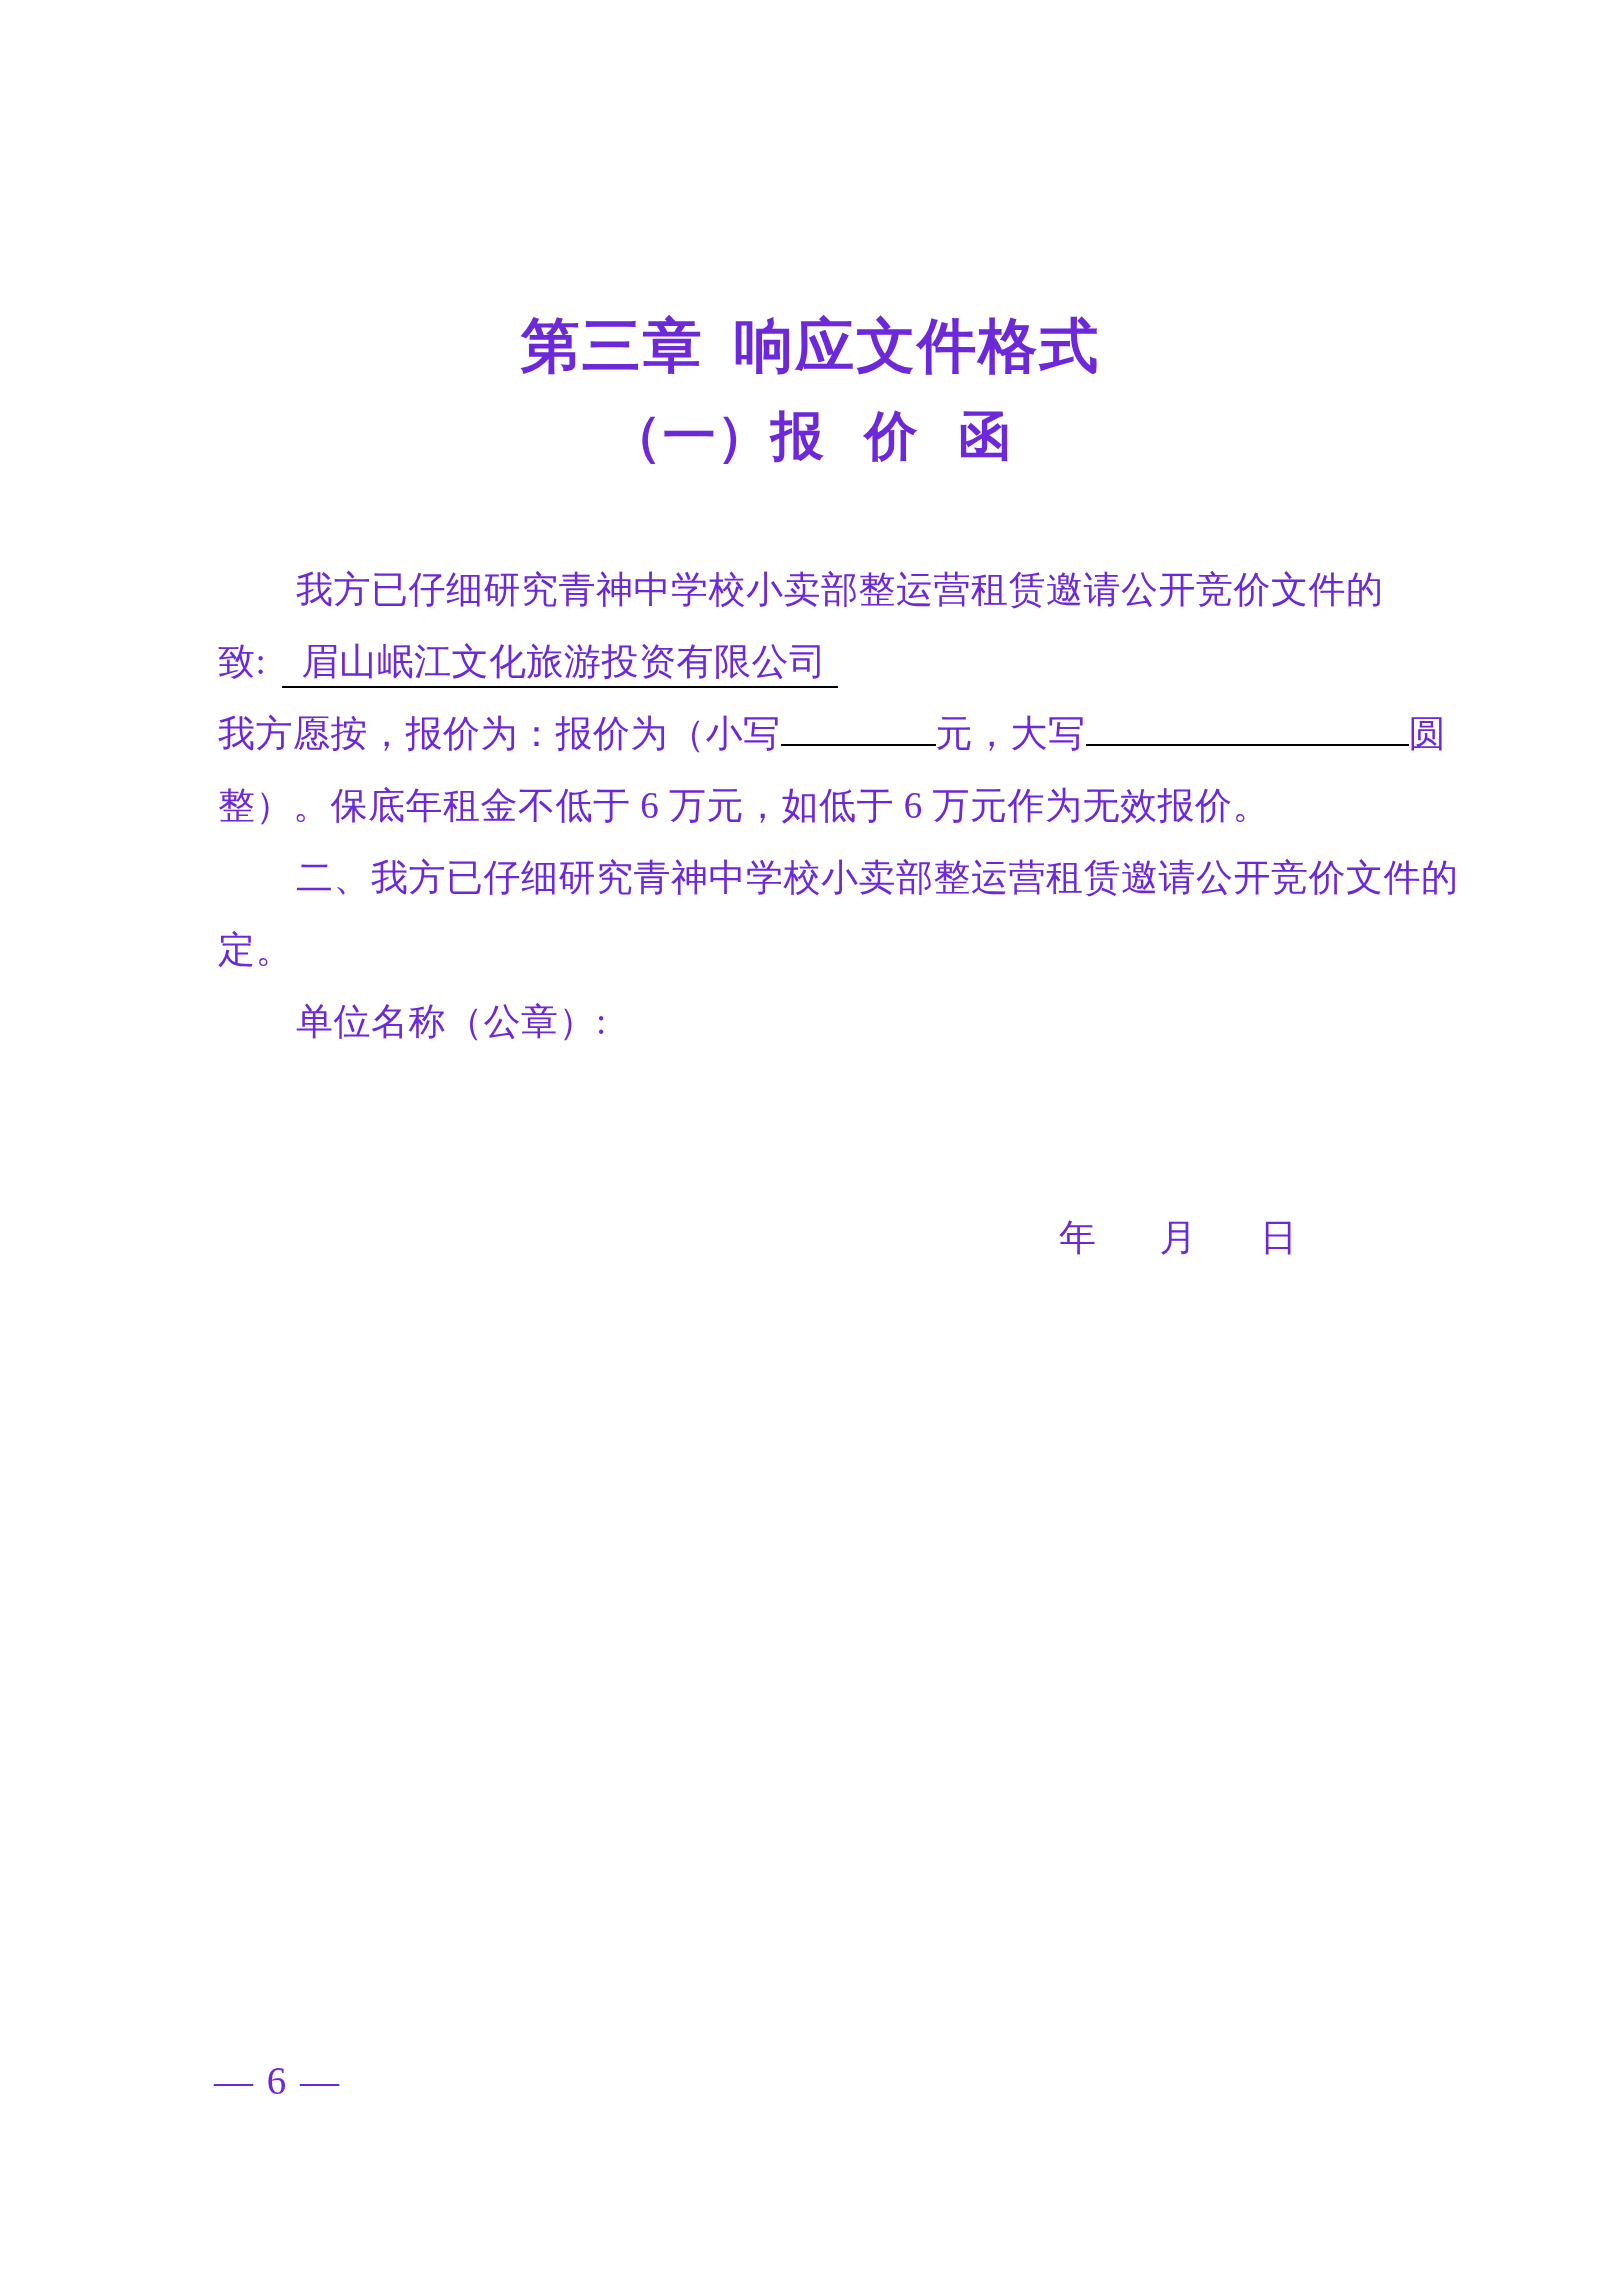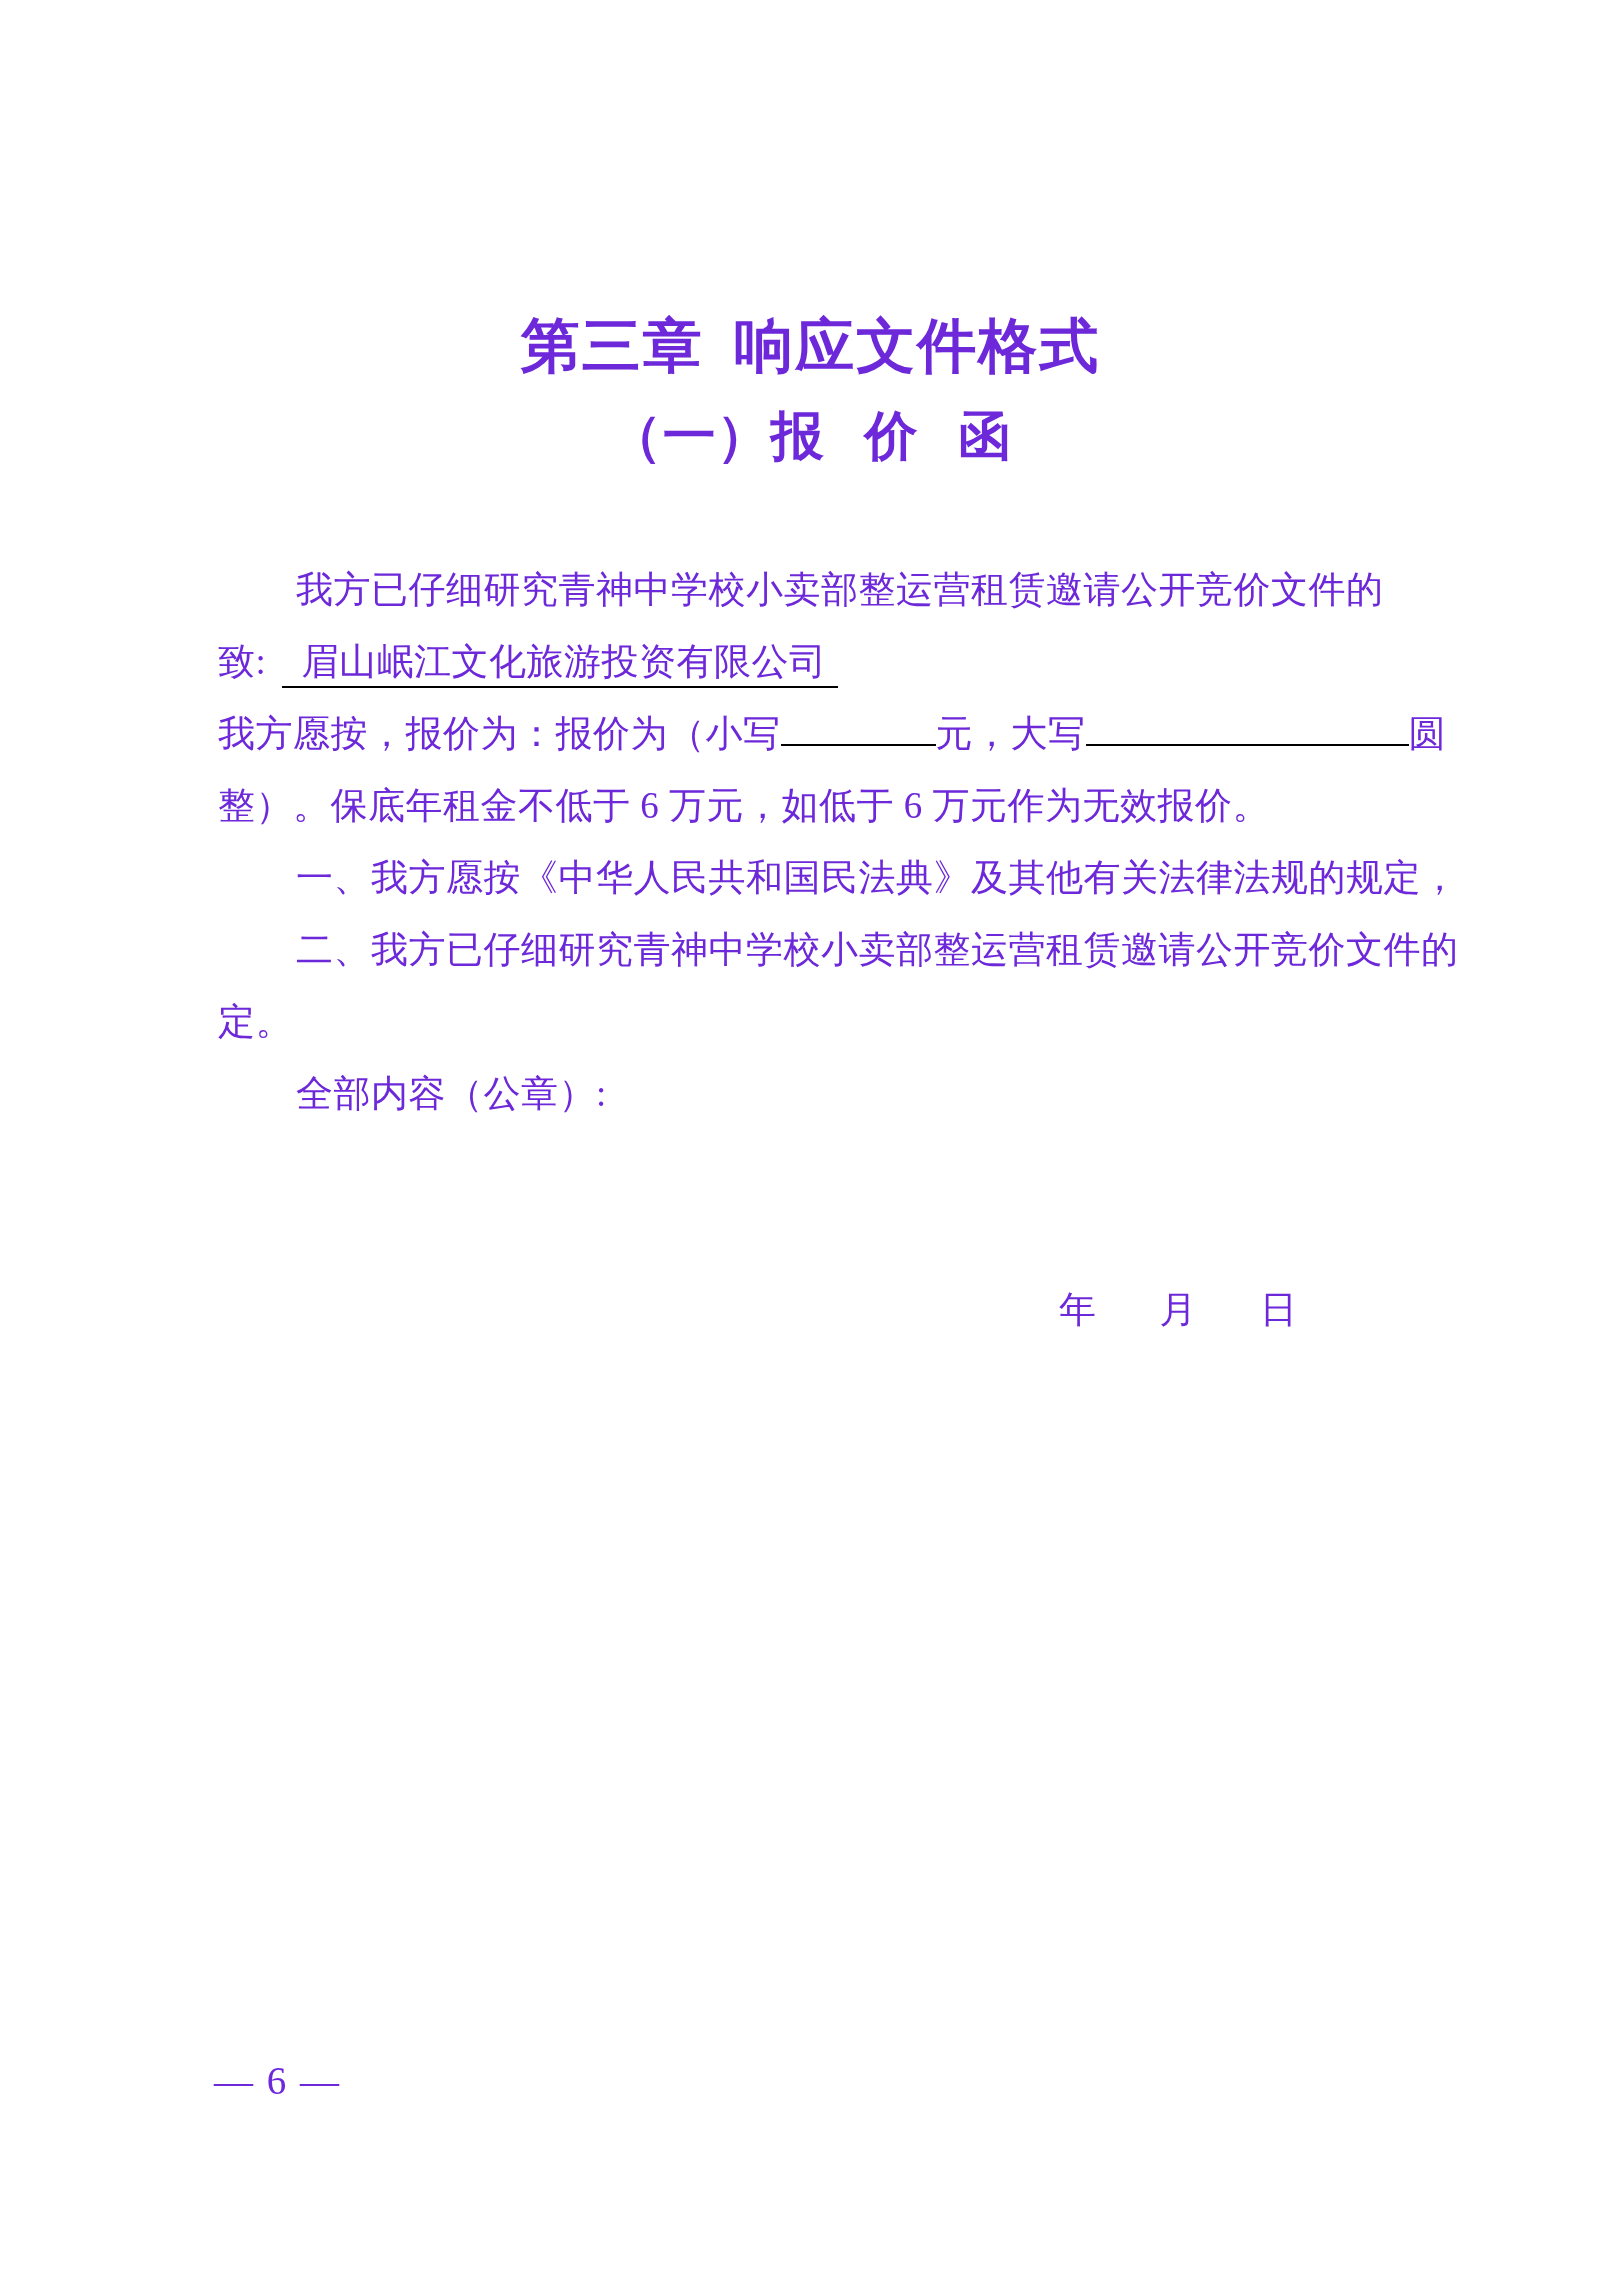--- a/index.html
+++ b/index.html
@@ -96,28 +96,27 @@
     <div class="line">
       <span>致:</span><span class="underlined-name">眉山岷江文化旅游投资有限公司</span>
     </div>
 
     <div class="line">
       <span>我方愿按，报价为：报价为（小写</span><span class="blank blank-small"></span><span>元，大写</span><span class="blank blank-large"></span><span>圆</span>
     </div>
 
     <div class="line">整）。保底年租金不低于 6 万元，如低于 6 万元作为无效报价。</div>
 
-    <div class="line indent">一、我方愿按《中华人民共和国民法典》及其他有关法律法规的规定，</div>
 
 
     <div class="line indent">二、我方已仔细研究青神中学校小卖部整运营租赁邀请公开竞价文件的</div>
 
     <div class="line">定。</div>
 
-    <div class="line indent">全部内容（公章）:</div>
+    <div class="line indent">单位名称（公章）:</div>
 
 
     <div class="line"></div>
     <div class="line"></div>
 
     <div class="line date-line">
       <span class="date-sep">年</span><span class="date-sep">月</span><span>日</span>
     </div>
 
   </div>

